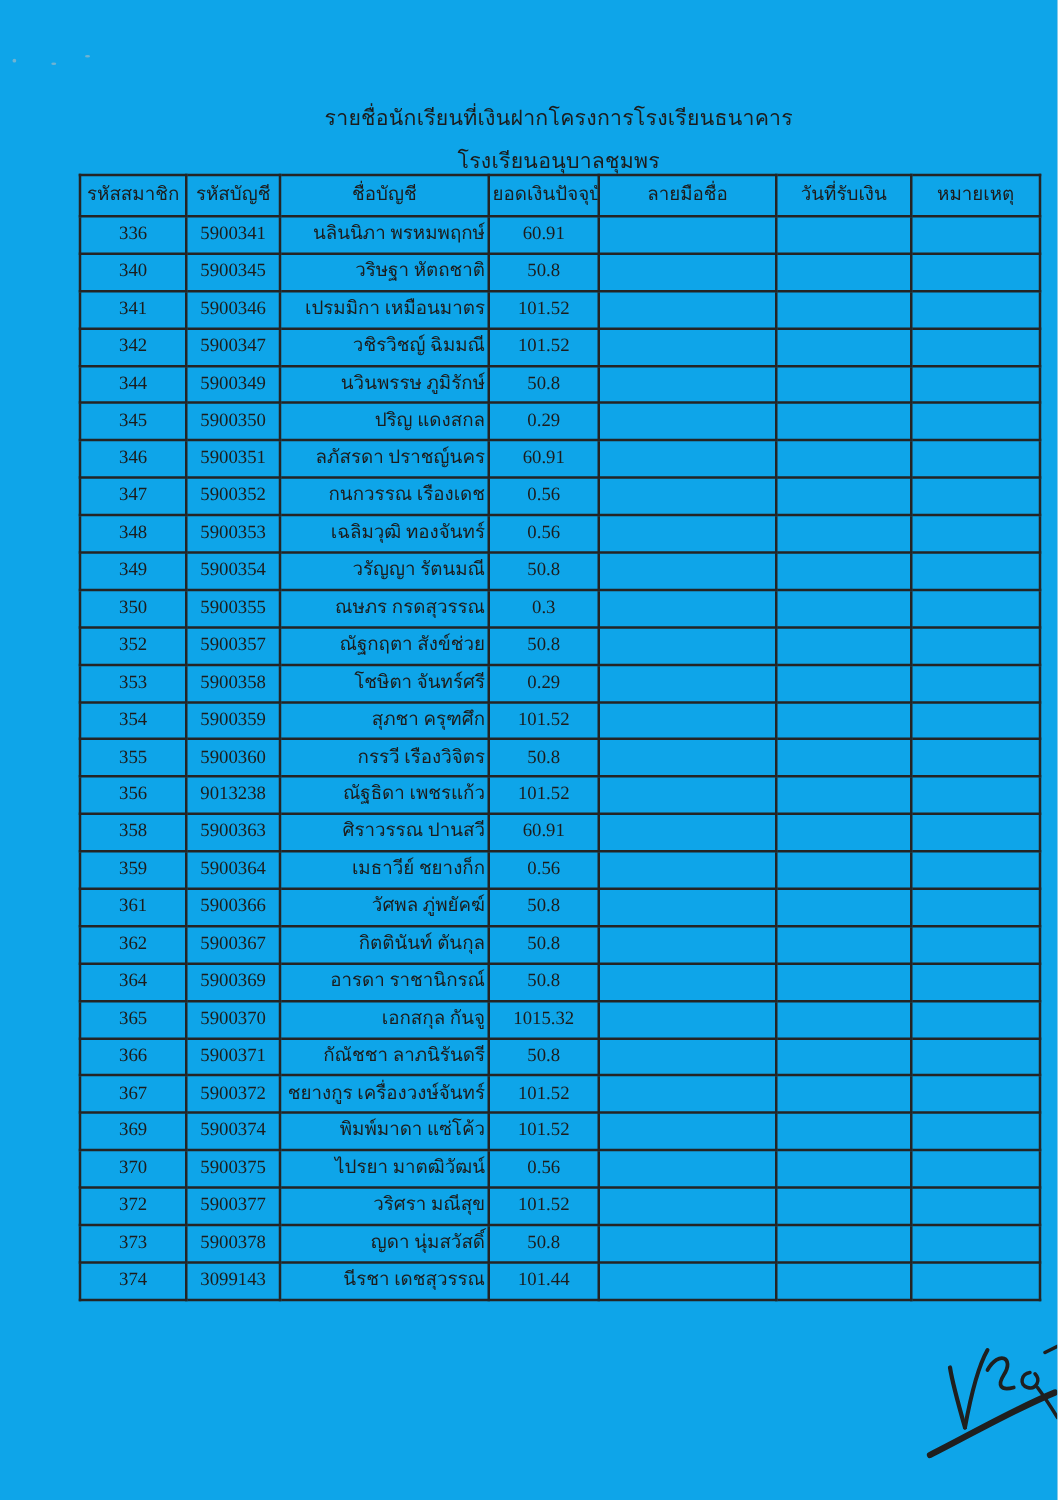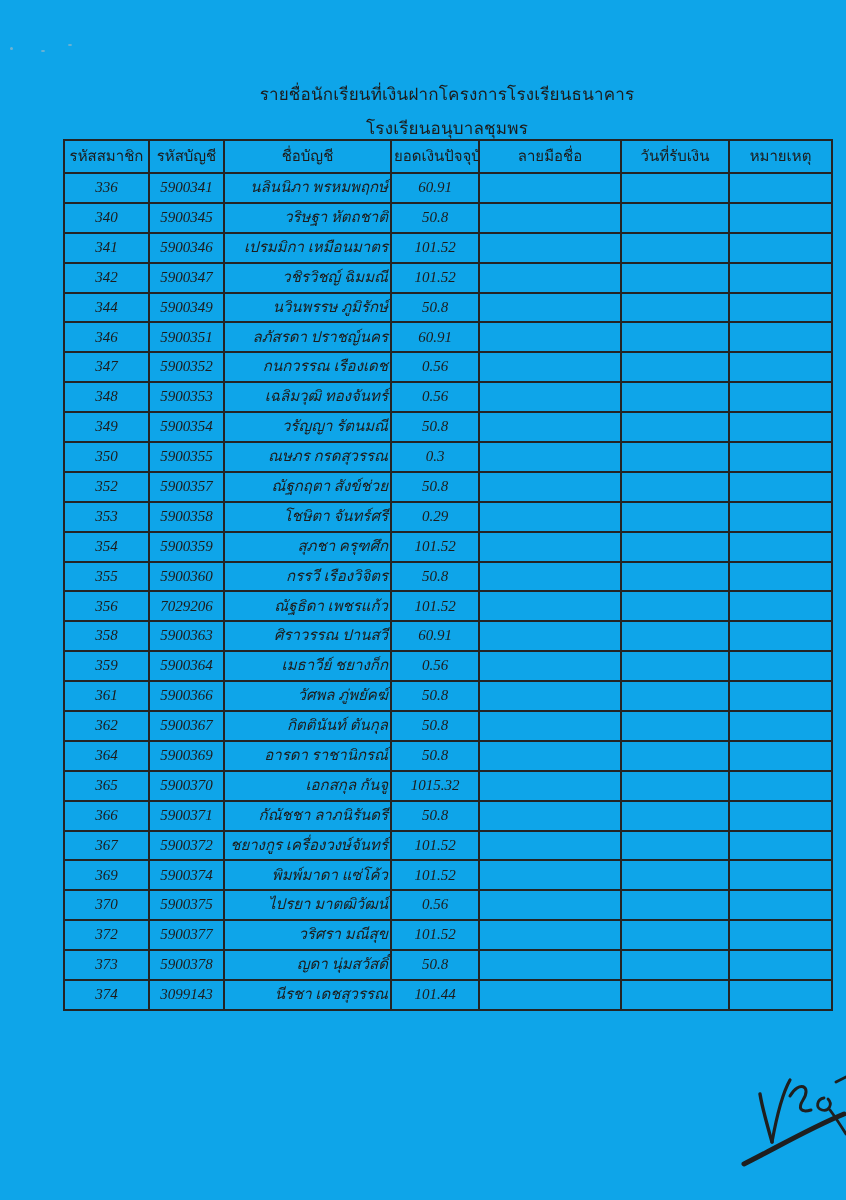--- a/index.html
+++ b/index.html
@@ -28,21 +28,21 @@
     border:2px solid #242424;
     font-weight:normal;
     font-size:15px;
     line-height:1.05;
     padding:0 2px;
     white-space:nowrap;
     overflow:hidden;
     vertical-align:middle;
   }
   table.deposit thead tr { height:33px; }
-  table.deposit tbody tr { height:29.9px;font-style:italic; }
+  table.deposit tbody tr { height:29.9px; }
   td.c0, td.c1, td.c3, th { text-align:center; }
   td.c2 { text-align:right; padding-left:4px; }
   td.c1, td.c3 { font-size:14.5px; }
   .speck { position:absolute; background:#bfbfbf; border-radius:50%; opacity:0.55; }
   .signature-svg {
     position:absolute; left:738px; top:1062px; width:108px; height:115px;
   }
 </style>
 </head>
 <body>
@@ -117,20 +117,29 @@
         <tr>
           <td class="c0">344</td>
           <td class="c1">5900349</td>
           <td class="c2">นวินพรรษ ภูมิรักษ์</td>
           <td class="c3">50.8</td>
           <td class="c4"></td>
           <td class="c5"></td>
           <td class="c6"></td>
         </tr>
         <tr>
+          <td class="c0">345</td>
+          <td class="c1">5900350</td>
+          <td class="c2">ปริญ แดงสกล</td>
+          <td class="c3">0.29</td>
+          <td class="c4"></td>
+          <td class="c5"></td>
+          <td class="c6"></td>
+        </tr>
+        <tr>
           <td class="c0">346</td>
           <td class="c1">5900351</td>
           <td class="c2">ลภัสรดา ปราชญ์นคร</td>
           <td class="c3">60.91</td>
           <td class="c4"></td>
           <td class="c5"></td>
           <td class="c6"></td>
         </tr>
         <tr>
           <td class="c0">347</td>
@@ -199,21 +208,21 @@
           <td class="c0">355</td>
           <td class="c1">5900360</td>
           <td class="c2">กรรวี เรืองวิจิตร</td>
           <td class="c3">50.8</td>
           <td class="c4"></td>
           <td class="c5"></td>
           <td class="c6"></td>
         </tr>
         <tr>
           <td class="c0">356</td>
-          <td class="c1">7029206</td>
+          <td class="c1">9013238</td>
           <td class="c2">ณัฐธิดา เพชรแก้ว</td>
           <td class="c3">101.52</td>
           <td class="c4"></td>
           <td class="c5"></td>
           <td class="c6"></td>
         </tr>
         <tr>
           <td class="c0">358</td>
           <td class="c1">5900363</td>
           <td class="c2">ศิราวรรณ ปานสวี</td>

